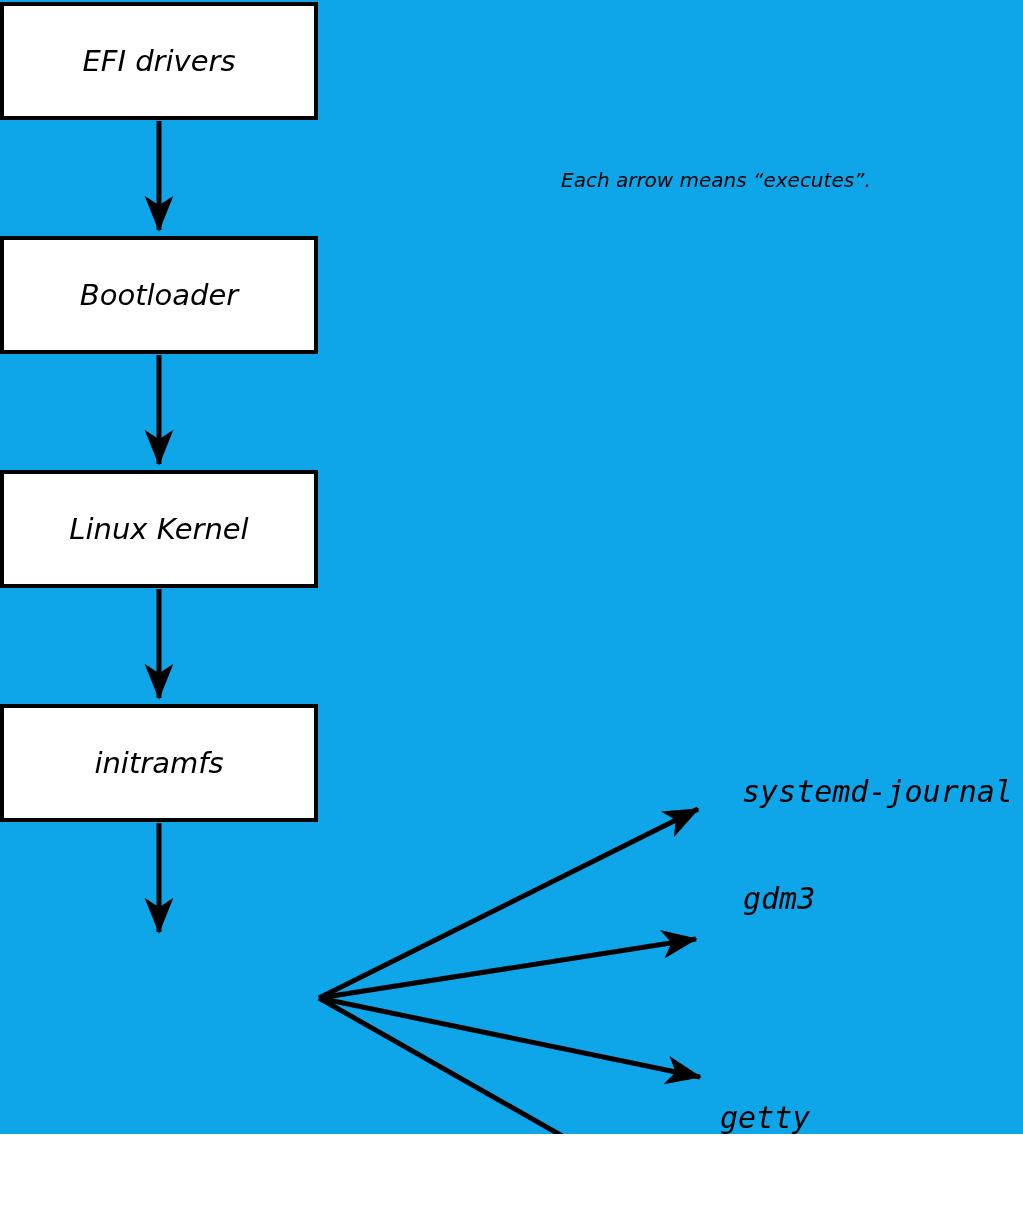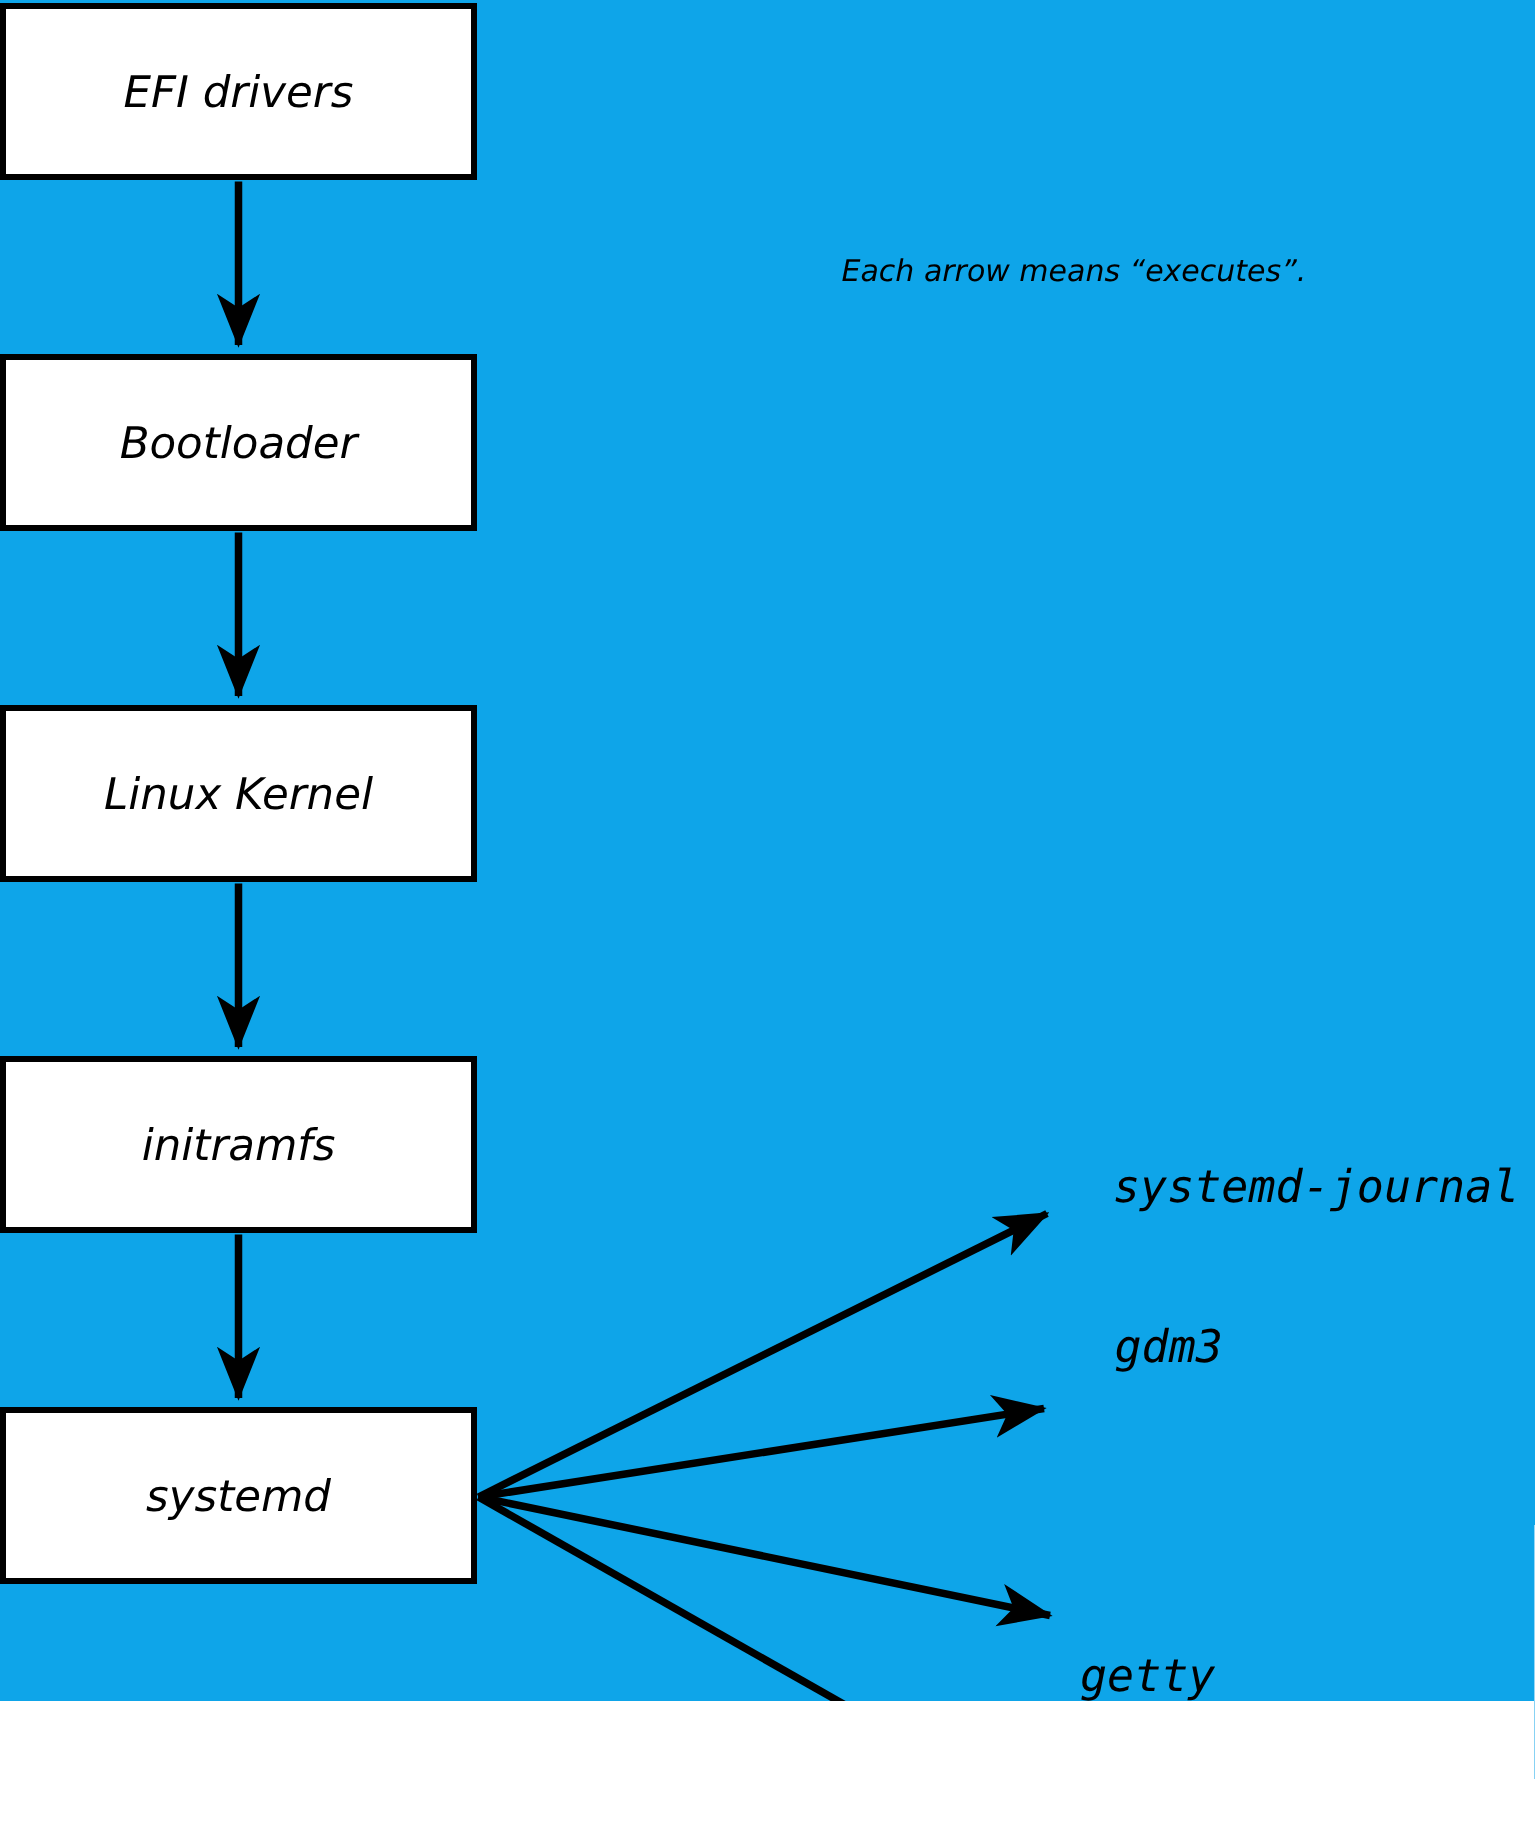--- a/index.html
+++ b/index.html
@@ -95,23 +95,20 @@
   </div>
   <div class="node node-bootloader">
     <span>Bootloader</span>
   </div>
   <div class="node node-kernel">
     <span>Linux Kernel</span>
   </div>
   <div class="node node-initramfs">
     <span>initramfs</span>
   </div>
-  <div class="node node-systemd">
-    <span>systemd</span>
-  </div>
 
   <div class="note">Each arrow means “executes”.</div>
 
   <div class="target-label target-journal">systemd-journal</div>
   <div class="target-label target-gdm3">gdm3</div>
   <div class="target-label target-getty">getty</div>
   <div class="target-label target-sshd">sshd</div>
 
 </div>
 

